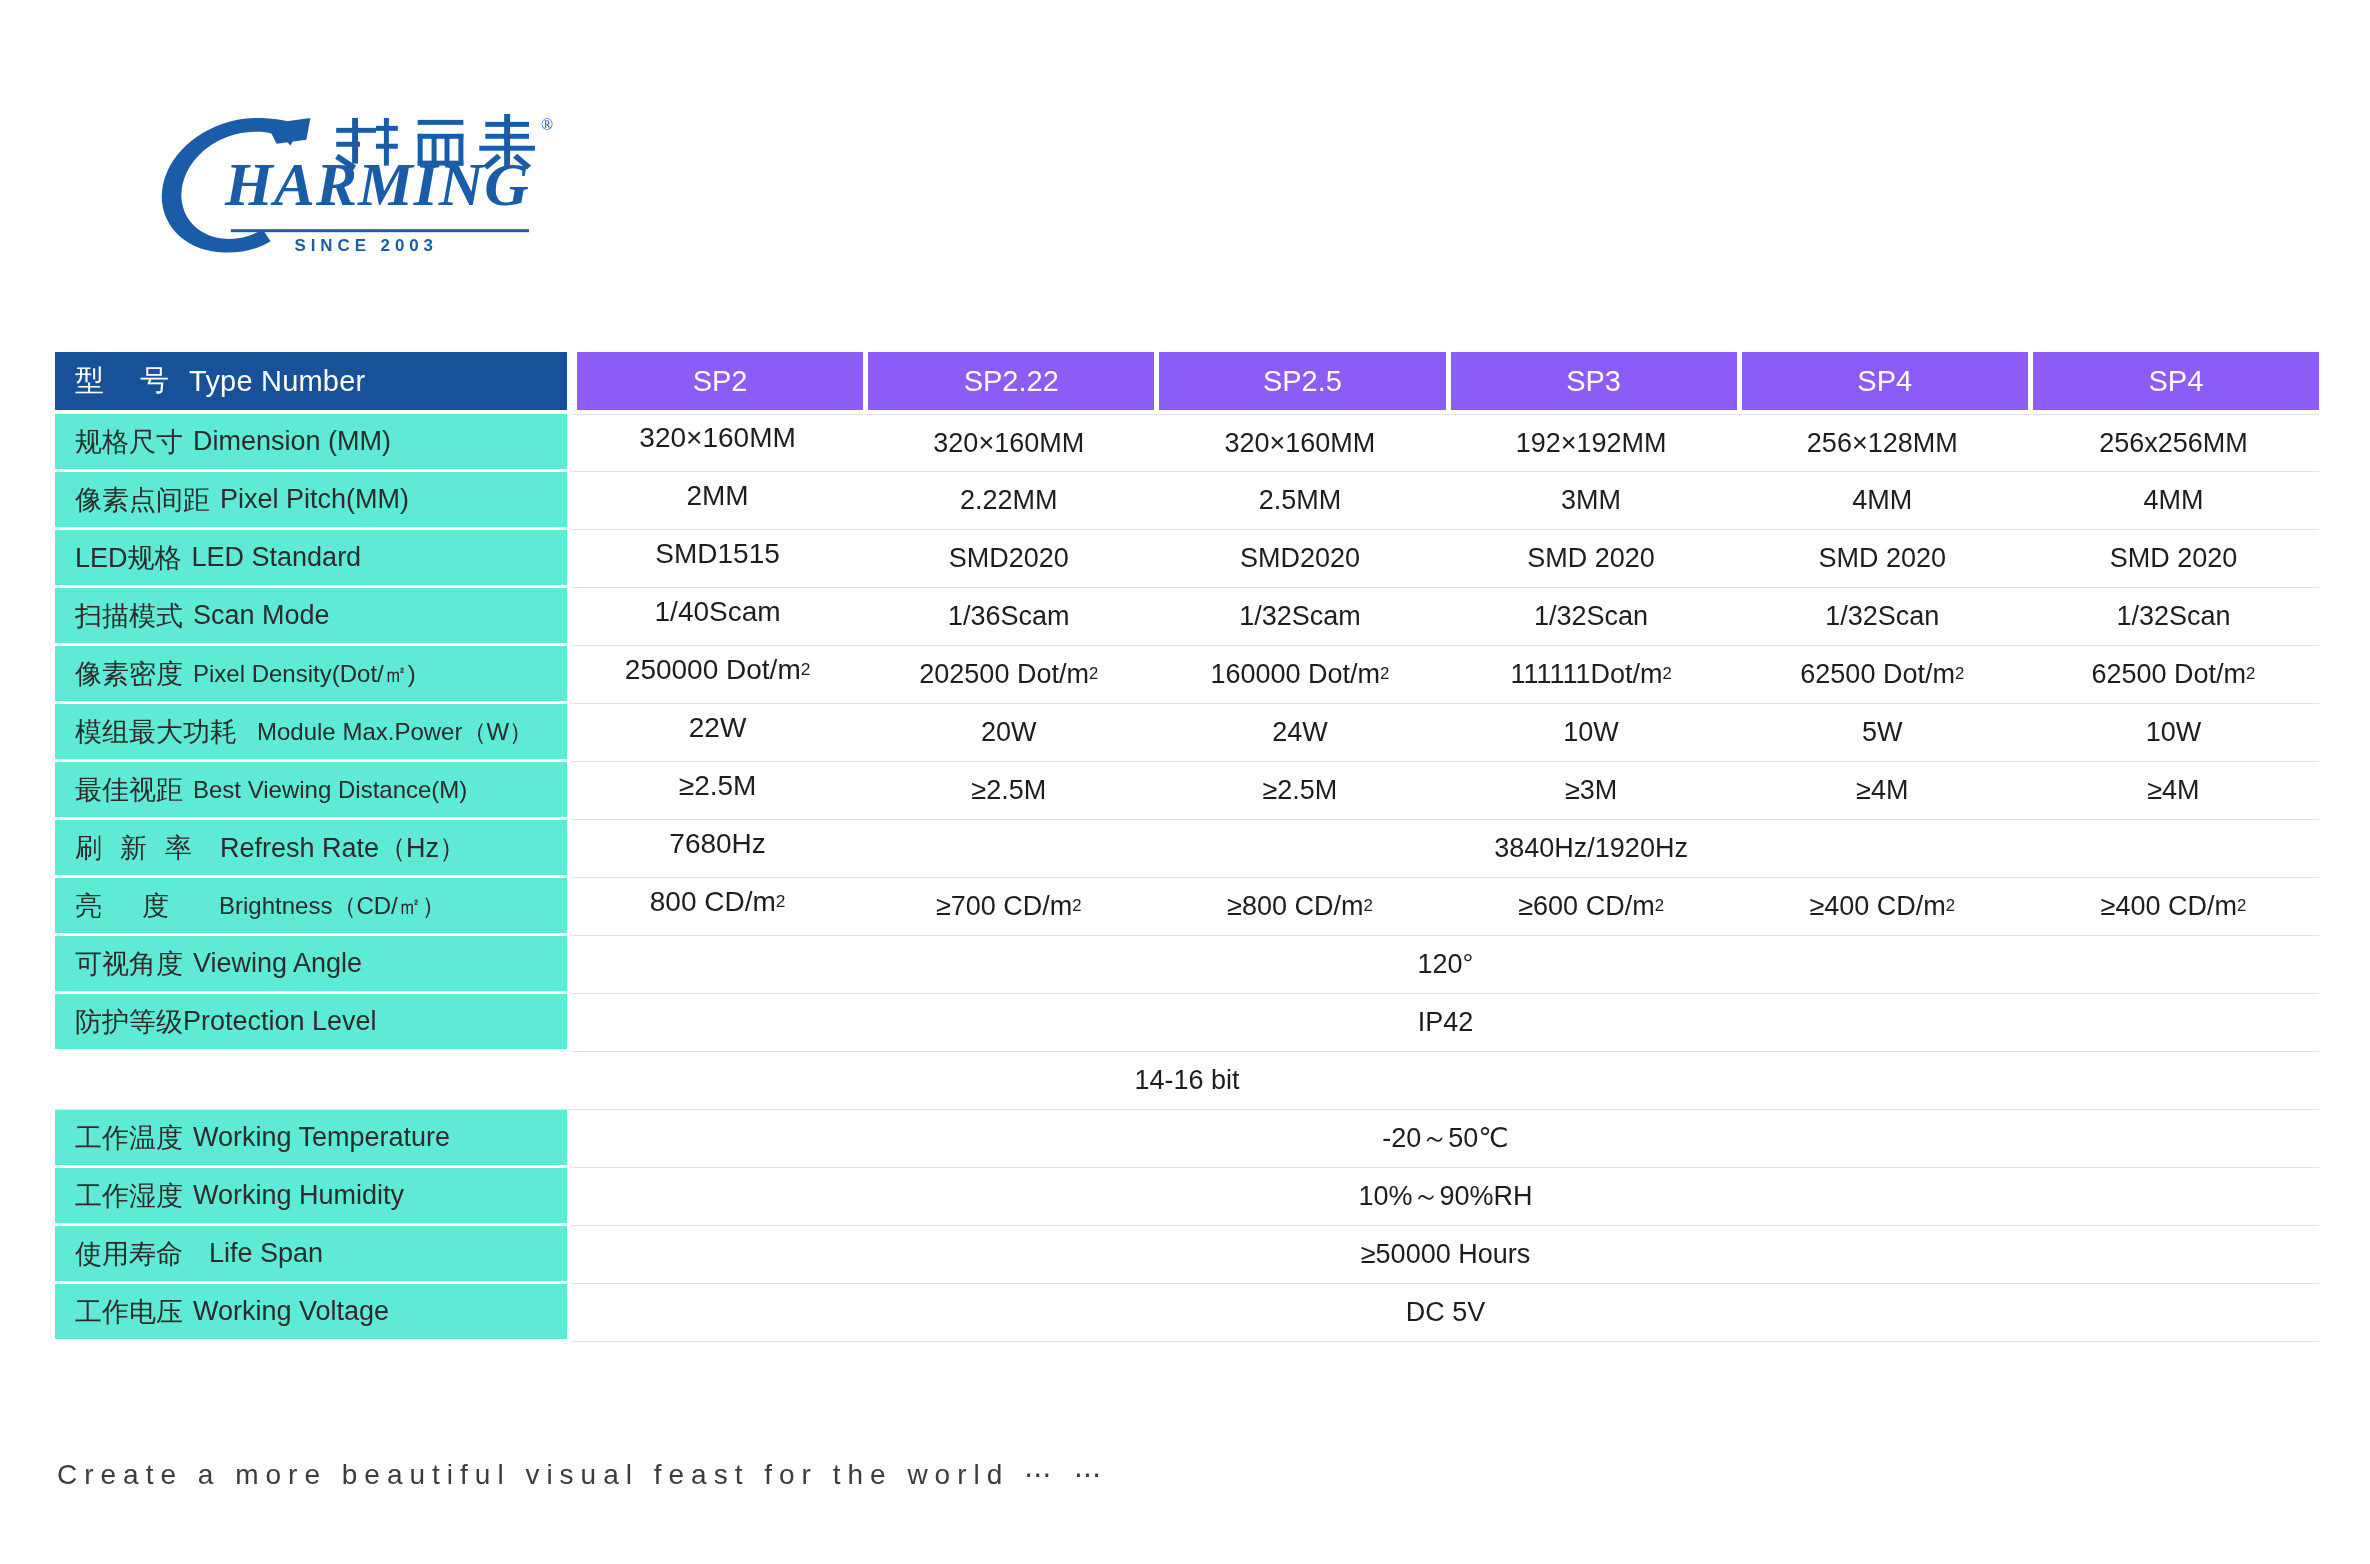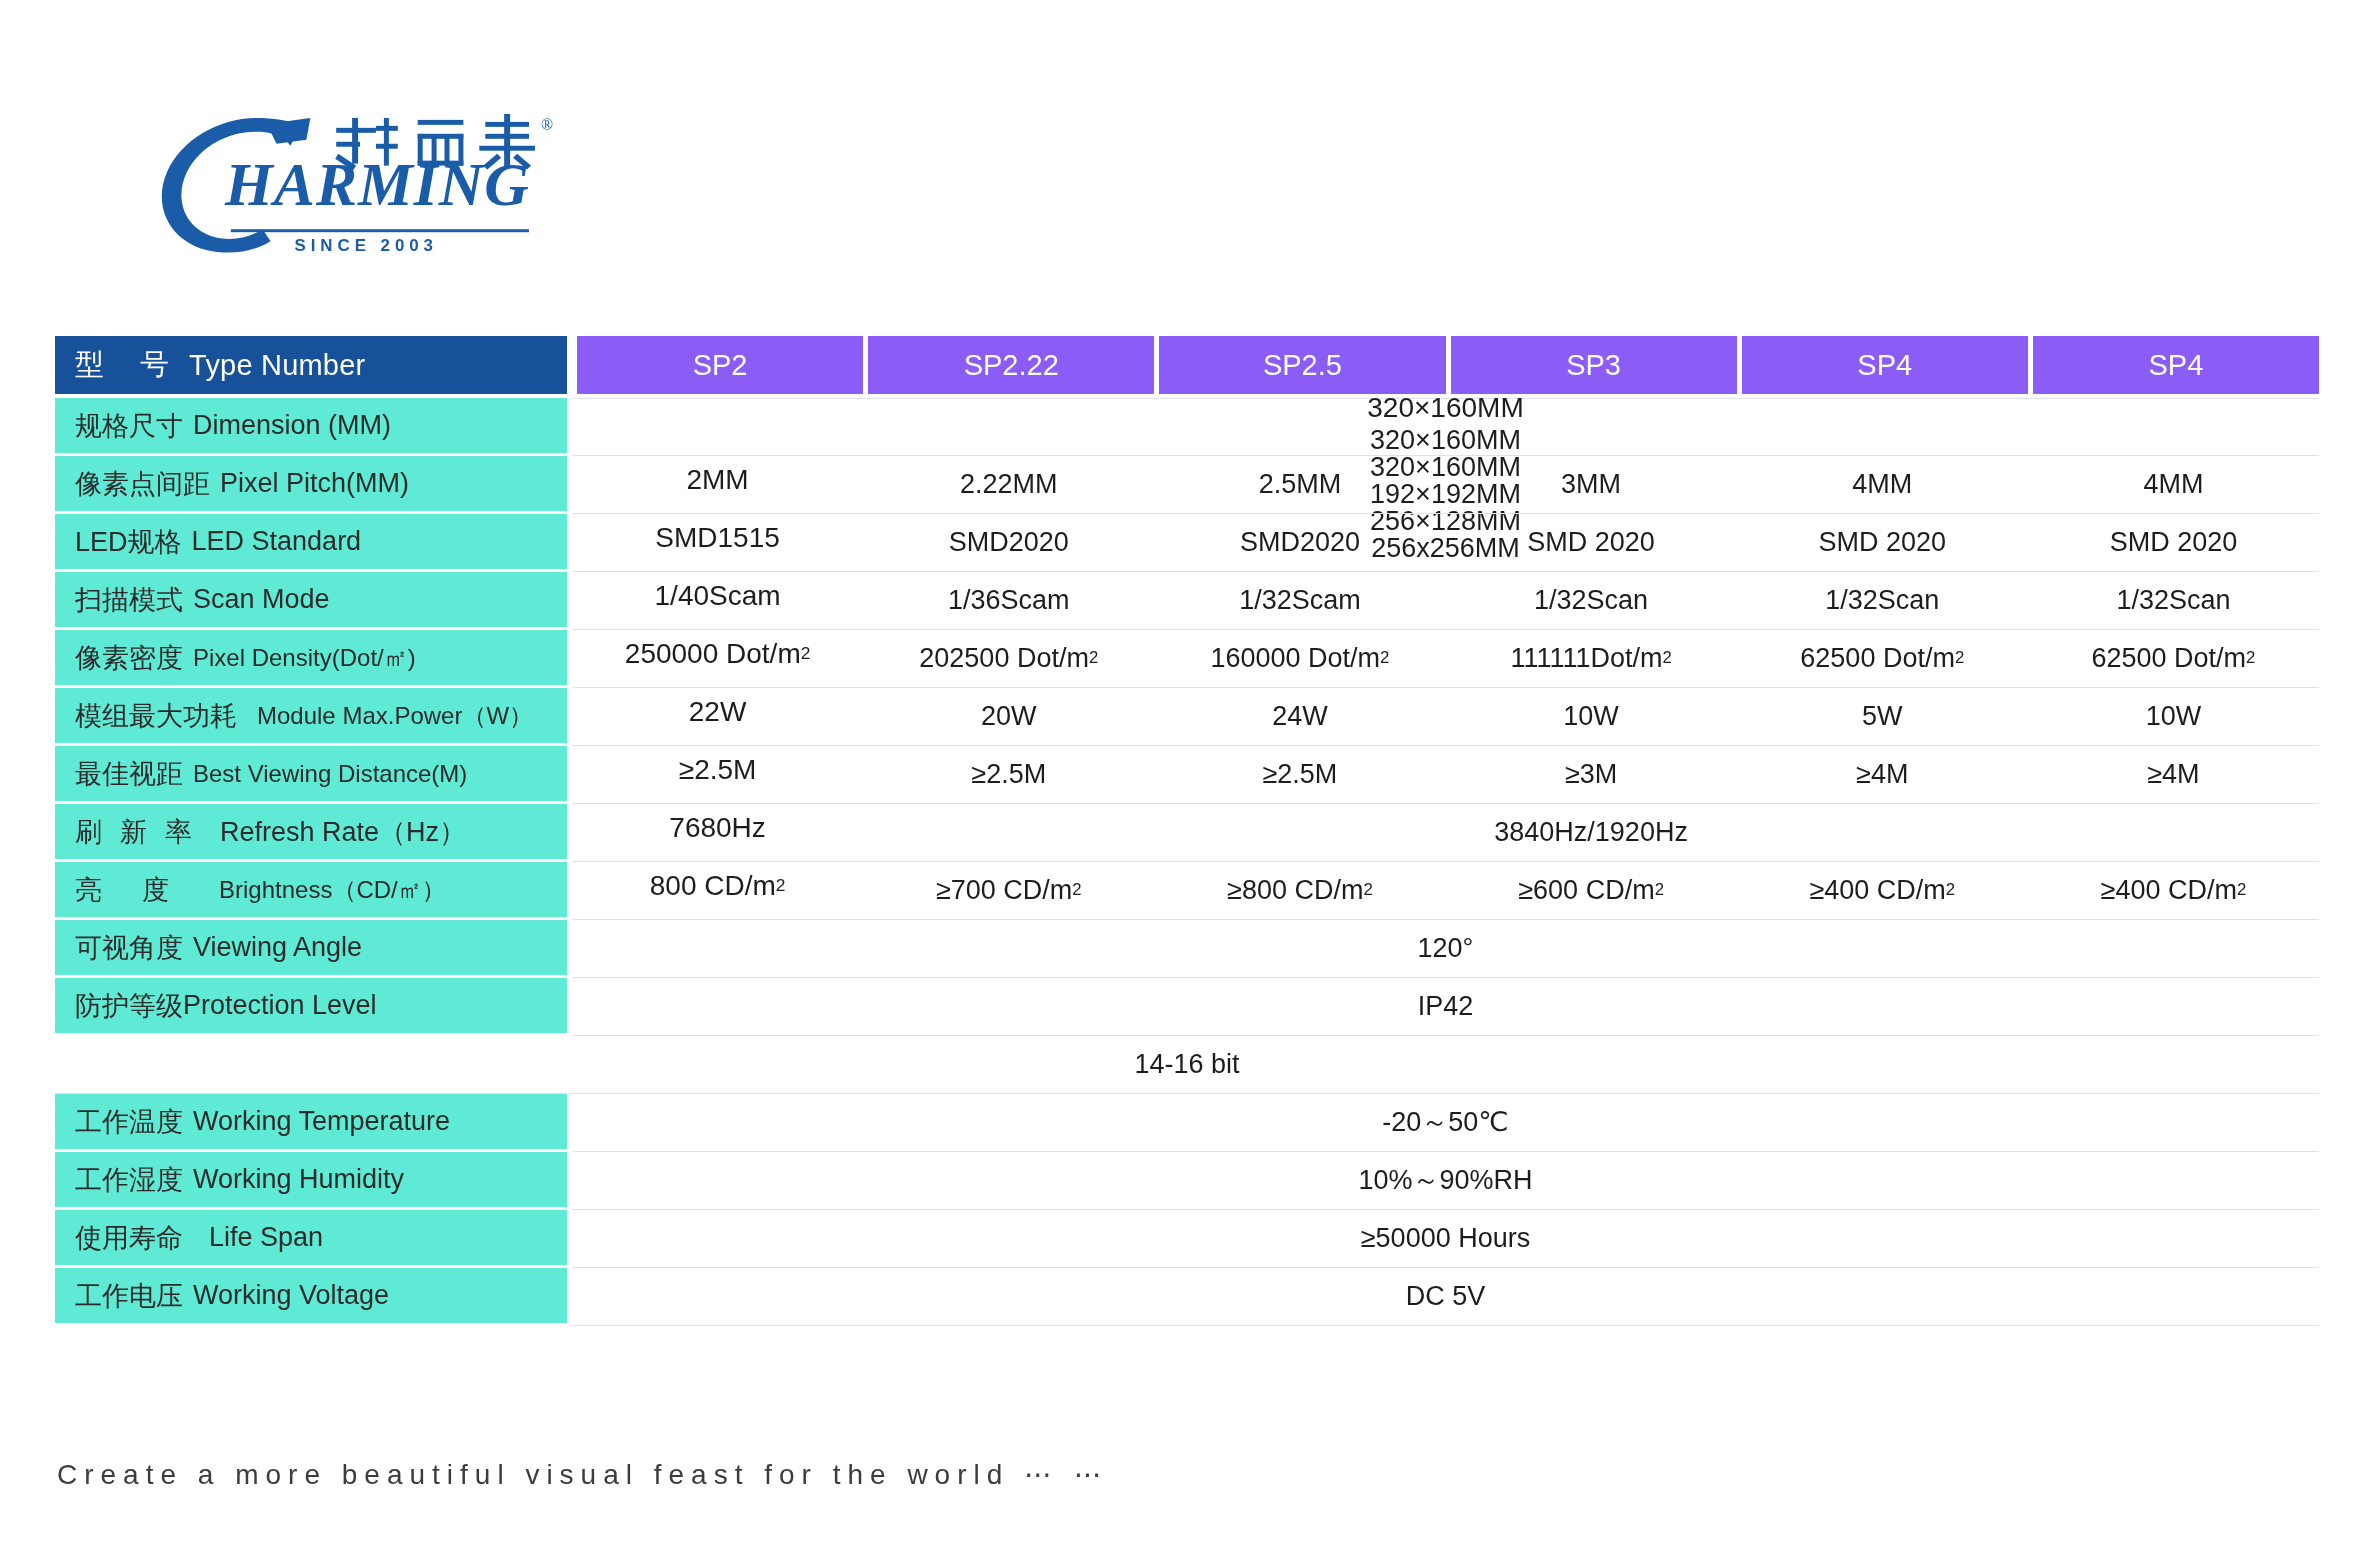--- a/index.html
+++ b/index.html
@@ -26,21 +26,21 @@
     top: 104px;
     width: 458px;
     height: 159px;
   }
   #logo svg { display: block; }
 
   
   #spec-table {
     position: absolute;
     left: 55px;
-    top: 336px;
+    top: 352px;
     width: 2264px;
   }
 
   .hrow, .drow { display: flex; width: 100%; }
 
   
   .hrow { height: 58px; margin-bottom: 4px; }
   .h-label {
     width: 512px;
     background: #16519A;
@@ -78,21 +78,21 @@
     white-space: nowrap;
     margin-right: 5px;
   }
   .d-label .sm { font-size: 24px; }
   .d-cells {
     flex: 1 1 0;
     display: flex;
     border-bottom: 1px solid #E2E2E2;
     position: relative;
   }
-  .drow:first-of-type .d-cells { border-top: 1px solid #E2E2E2; flex-direction: column; }
+  .drow:first-of-type .d-cells { border-top: 1px solid #E2E2E2; }
   .d-cell {
     flex: 1 1 0;
     display: flex;
     align-items: center;
     justify-content: center;
     font-size: 27px;
     color: #1d1d1d;
     text-align: center;
     line-height: 1;
   }

